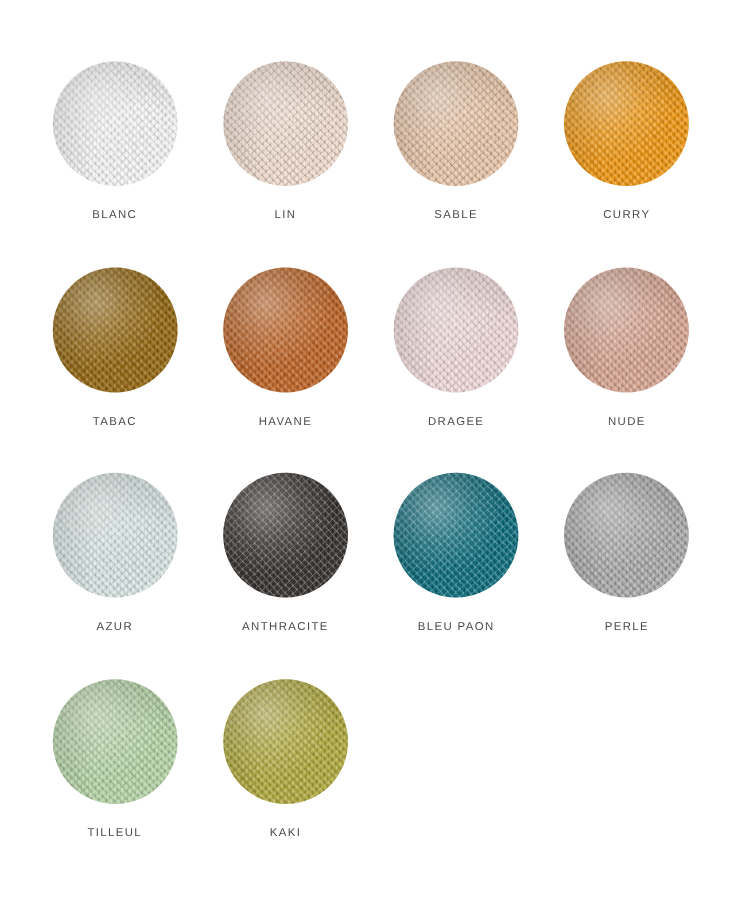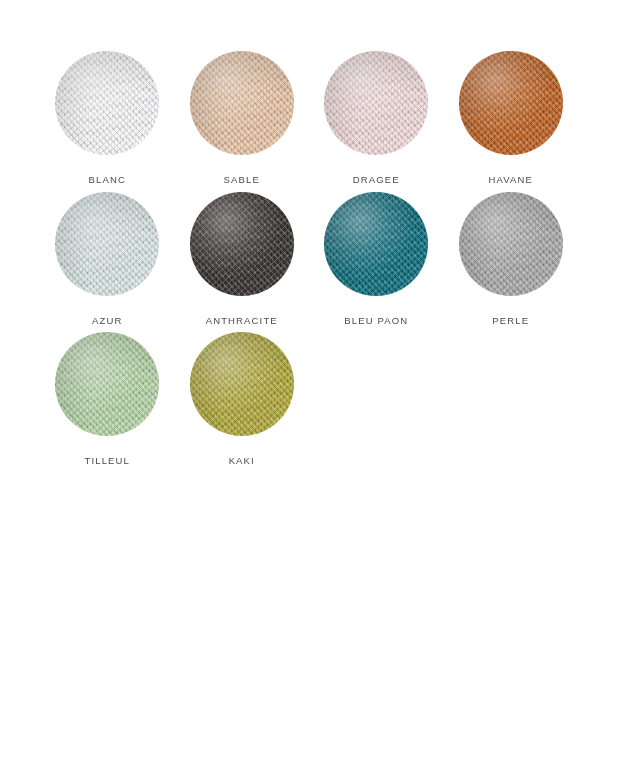--- a/index.html
+++ b/index.html
@@ -26,20 +26,21 @@
   }
 
   .swatch-grid {
     display: grid;
     grid-template-columns: repeat(4, 1fr);
     grid-template-rows: repeat(5, 1fr);
     column-gap: 0px;
     row-gap: 0px;
     width: 100%;
     height: 100%;
+    gap: 31px;
   }
 
   .swatch-cell {
     display: flex;
     flex-direction: column;
     align-items: center;
     justify-content: flex-start;
   }
 
   .swatch-disc-wrap {
@@ -127,35 +128,59 @@
   <div class="swatch-grid" id="swatch-grid">
 
   <div class="swatch-cell">
         <div class="swatch-disc-wrap">
           <div class="swatch-disc" style="background-color: rgb(244, 244, 246);"></div>
         </div>
         <div class="swatch-label">BLANC</div>
       </div>
       <div class="swatch-cell">
         <div class="swatch-disc-wrap">
+          <div class="swatch-disc" style="background-color: rgb(237, 217, 203);"></div>
+        </div>
+        <div class="swatch-label">LIN</div>
+      </div>
+      <div class="swatch-cell">
+        <div class="swatch-disc-wrap">
           <div class="swatch-disc" style="background-color: rgb(230, 195, 166);"></div>
         </div>
         <div class="swatch-label">SABLE</div>
       </div>
       <div class="swatch-cell">
         <div class="swatch-disc-wrap">
+          <div class="swatch-disc" style="background-color: rgb(238, 150, 17);"></div>
+        </div>
+        <div class="swatch-label">CURRY</div>
+      </div>
+      <div class="swatch-cell">
+        <div class="swatch-disc-wrap">
+          <div class="swatch-disc" style="background-color: rgb(146, 101, 15);"></div>
+        </div>
+        <div class="swatch-label">TABAC</div>
+      </div>
+      <div class="swatch-cell">
+        <div class="swatch-disc-wrap">
+          <div class="swatch-disc" style="background-color: rgb(189, 98, 36);"></div>
+        </div>
+        <div class="swatch-label">HAVANE</div>
+      </div>
+      <div class="swatch-cell">
+        <div class="swatch-disc-wrap">
           <div class="swatch-disc" style="background-color: rgb(239, 216, 216);"></div>
         </div>
         <div class="swatch-label">DRAGEE</div>
       </div>
       <div class="swatch-cell">
         <div class="swatch-disc-wrap">
-          <div class="swatch-disc" style="background-color: rgb(189, 98, 36);"></div>
-        </div>
-        <div class="swatch-label">HAVANE</div>
+          <div class="swatch-disc" style="background-color: rgb(214, 164, 145);"></div>
+        </div>
+        <div class="swatch-label">NUDE</div>
       </div>
       <div class="swatch-cell">
         <div class="swatch-disc-wrap">
           <div class="swatch-disc" style="background-color: rgb(215, 228, 226);"></div>
         </div>
         <div class="swatch-label">AZUR</div>
       </div>
       <div class="swatch-cell">
         <div class="swatch-disc-wrap">
           <div class="swatch-disc" style="background-color: rgb(55, 51, 48);"></div>

